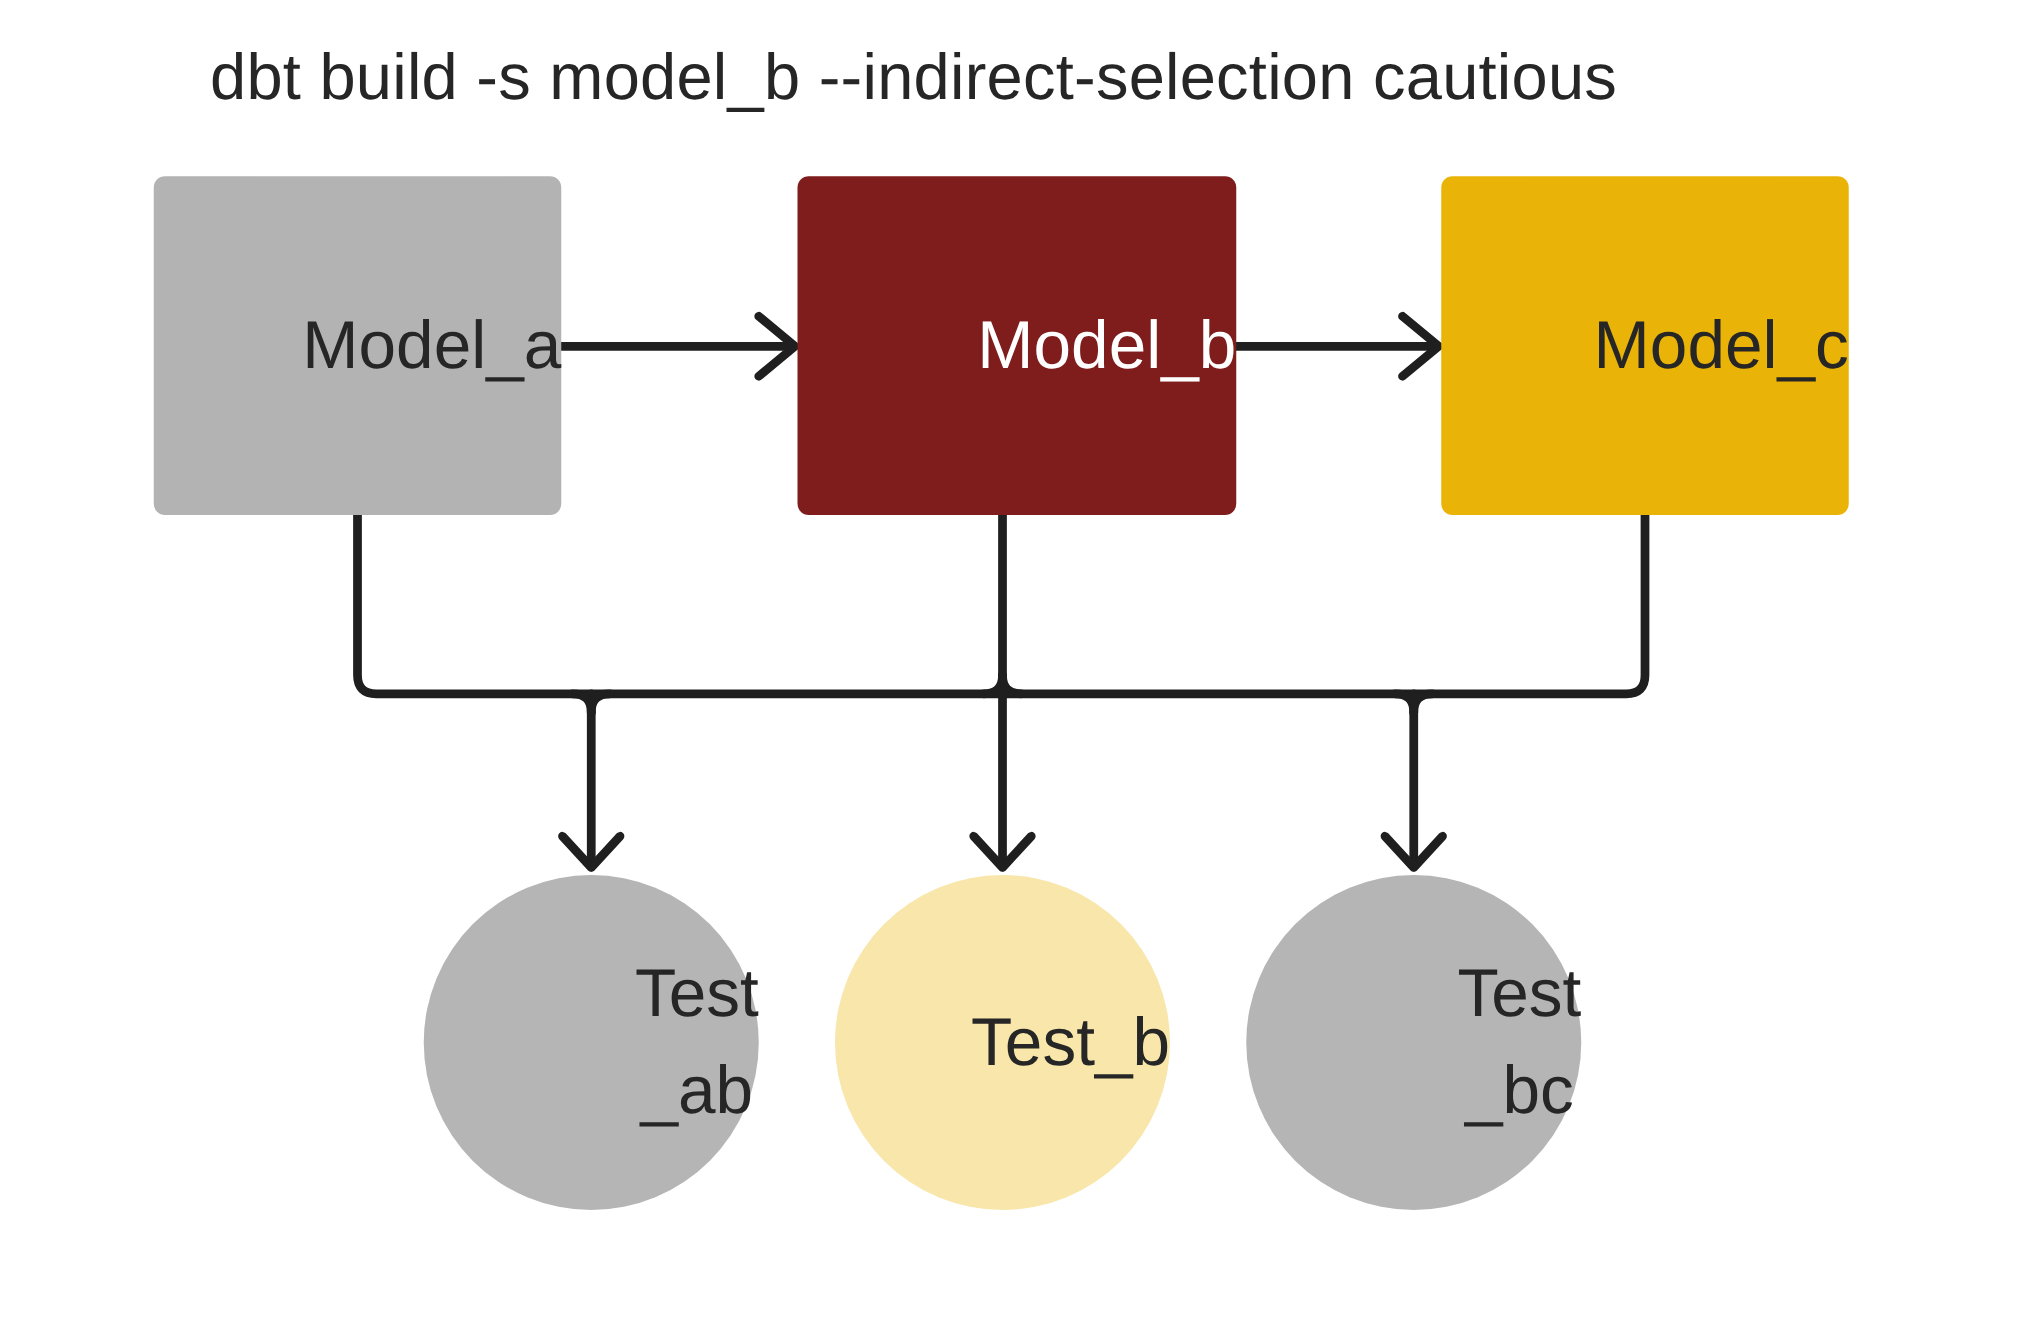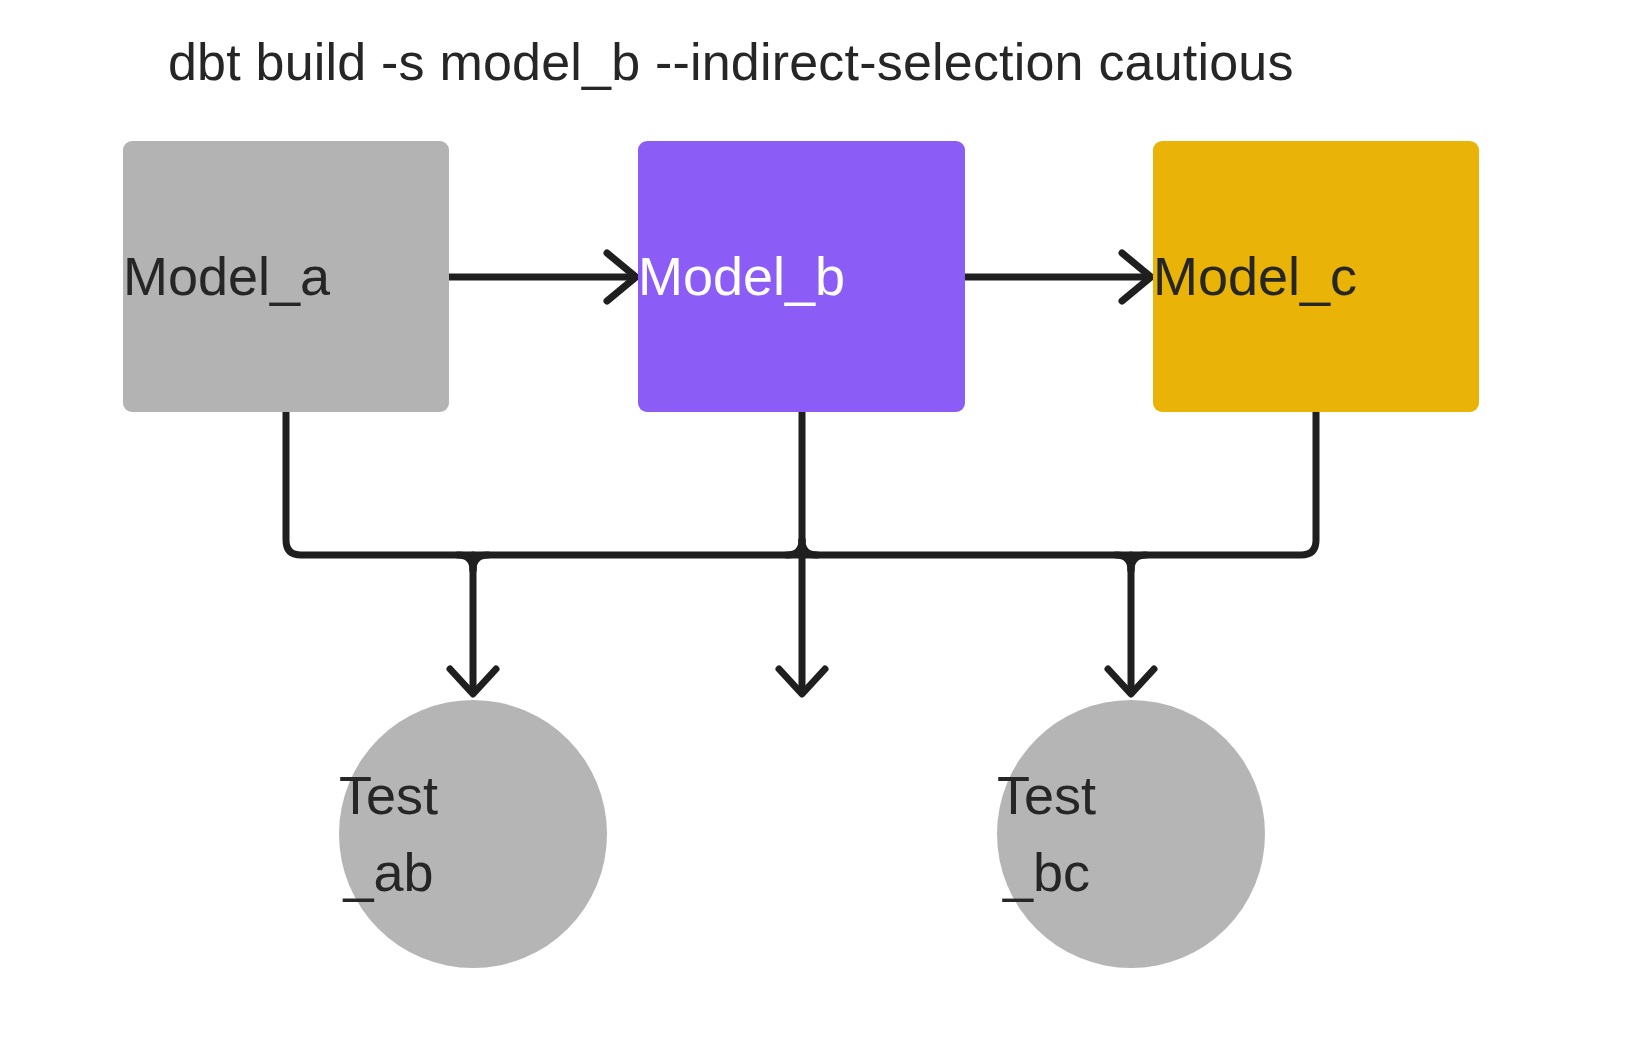--- a/index.html
+++ b/index.html
@@ -22,21 +22,21 @@
   }
   .edges-layer {
     position: absolute;
     left: 0;
     top: 0;
   }
   .node {
     position: absolute;
     display: flex;
     align-items: center;
-    justify-content: flex-start;
+    justify-content: flex-end;
     font-size: 54px;
     text-align: center;
   }
   .box {
     width: 326px;
     height: 271px;
     border-radius: 9px;
   }
   .box-b { width: 327px; }
   .circle {
@@ -87,32 +87,35 @@
       <path d="M1116 555 Q1131 555 1131 570" stroke="#1f1f1f"></path>
       <path d="M1146 555 Q1131 555 1131 570" stroke="#1f1f1f"></path>
       <path d="M1108 669 L1131 694 L1154 669" stroke="#1f1f1f"></path>
     </g>
   </svg>
 
   <div class="node box pos-model-a" style="background-color: rgb(179, 179, 179);">
     <span class="node-label" style="color: rgb(38, 38, 38);">Model_a</span>
   </div>
 
-  <div class="node box box-b pos-model-b" style="background-color: #8b5cf6;">
+  <div class="node box box-b pos-model-b" style="background-color: #7f1d1d; padding-left: 24px;">
     <span class="node-label" style="color: rgb(255, 255, 255);">Model_b</span>
   </div>
 
   <div class="node box pos-model-c" style="background-color: #eab308;">
     <span class="node-label" style="color: rgb(38, 38, 38);">Model_c</span>
   </div>
 
   <div class="node circle pos-test-ab" style="background-color: rgb(181, 181, 181);">
     <span class="node-label" style="color: rgb(38, 38, 38);">Test
 _ab</span>
   </div>
 
+  <div class="node circle pos-test-b" style="background-color: rgb(248, 230, 170);">
+    <span class="node-label" style="color: rgb(38, 38, 38);">Test_b</span>
+  </div>
 
   <div class="node circle pos-test-bc" style="background-color: rgb(181, 181, 181);">
     <span class="node-label" style="color: rgb(38, 38, 38);">Test
 _bc</span>
   </div>
 
 </div>
 
 </body></html>

